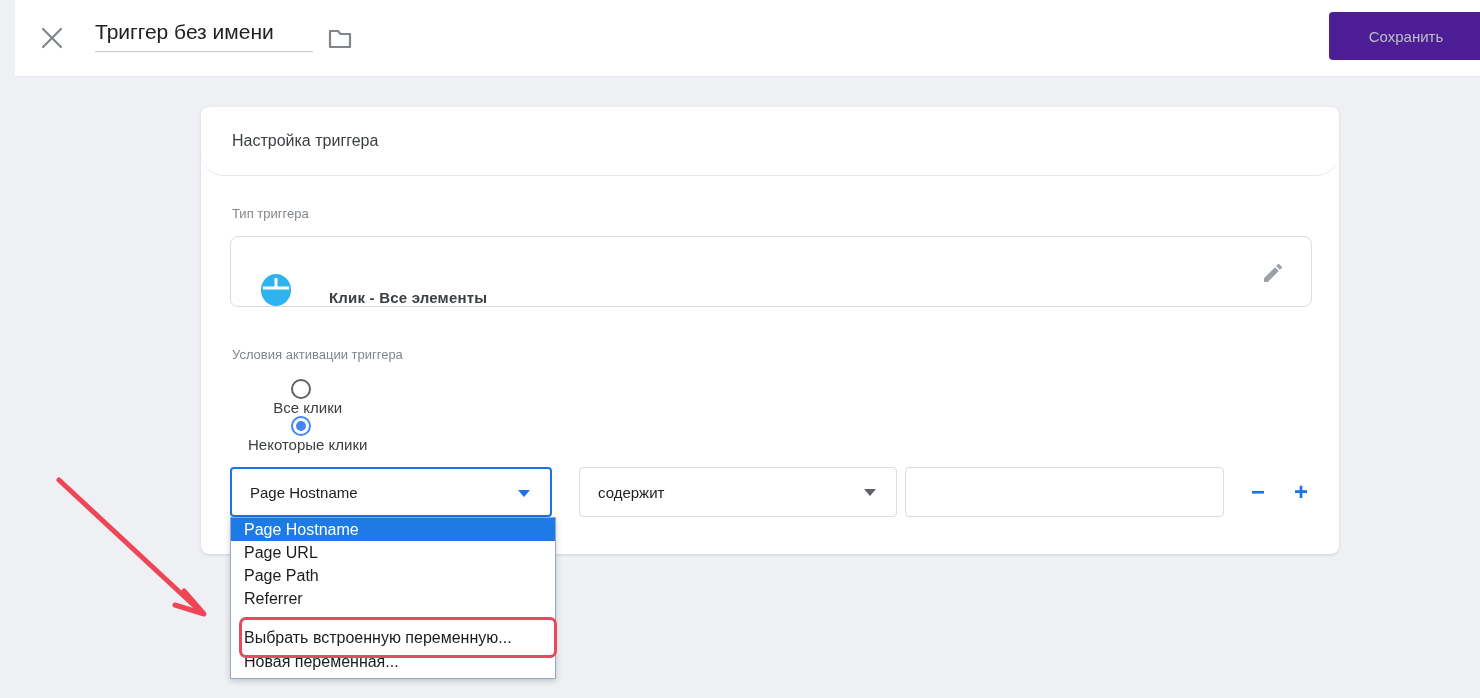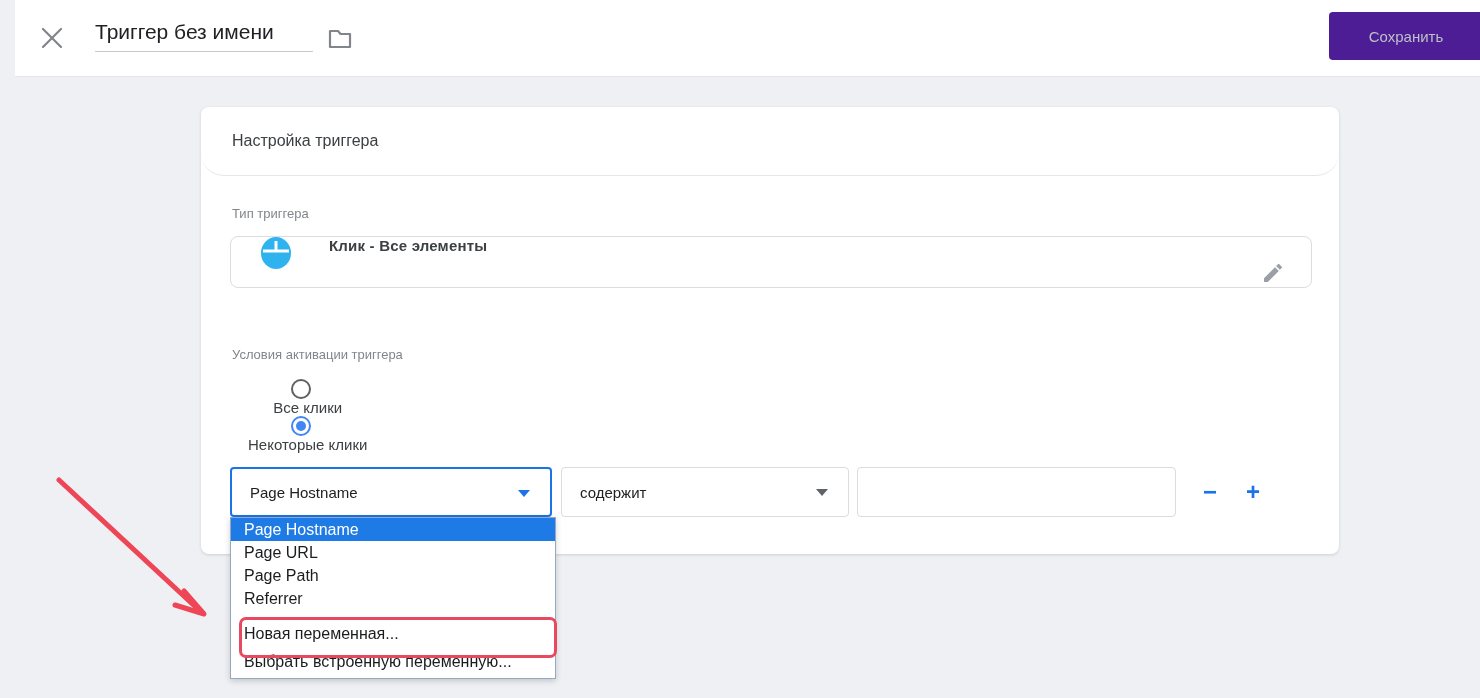--- a/index.html
+++ b/index.html
@@ -69,23 +69,23 @@
   .field-label {
     position: absolute; left: 31px;
     font-size: 13px; color: #80868b;
   }
   .lbl-type { top: 99px; }
   .lbl-cond { top: 240px; }
   .lbl-filter { top: 341px; }
 
   .type-box {
     position: absolute; left: 29px; top: 129px;
-    width: 1082px; height: 52px;
+    width: 1082px; height: 71px;
     border: 1px solid #dadce0; border-radius: 8px;
-    display: flex; align-items: flex-start;
+    display: flex; align-items: flex-end;
     cursor: pointer;
   }
   .mouse-icon { margin-left: 29px; width: 32px; height: 32px; flex: 0 0 auto; }
   .type-label { margin-left: 37px; font-size: 15px; font-weight: bold; color: #3c4043; letter-spacing: .2px; }
   .pencil-icon { position: absolute; right: 26px; top: 24px; width: 24px; height: 24px; cursor: pointer; }
 
   
   .radio-row { position: absolute; left: 33px; top: 272px; display: flex; align-items: center; flex-direction: column; }
   .radio-outer {
     width: 20px; height: 20px; border-radius: 50%;
@@ -100,21 +100,21 @@
   .radio-label { font-size: 15px; color: #3c4043; margin-left: 14px; }
   .radio-gap { width: 114px; }
 
   
   .cond-row { position: absolute; left: 29px; top: 360px; display: flex; align-items: center; }
   .sel {
     height: 50px; border-radius: 4px; background: #fff;
     display: flex; align-items: center; position: relative; cursor: pointer;
   }
   .sel-variable { width: 322px; border: 2px solid #1a73e8; }
-  .sel-operator { width: 288px; border: 1px solid #dadce0; margin-left: 9px; }
+  .sel-operator { width: 318px; border: 1px solid #dadce0; margin-left: 27px; }
   .sel-text { font-size: 15px; color: #202124; margin-left: 18px; }
   .caret {
     position: absolute; right: 20px; top: 21px;
     width: 0; height: 0;
     border-left: 6px solid transparent; border-right: 6px solid transparent;
     border-top: 7px solid #1a73e8;
   }
   .caret.gray { border-top-color: #5f6368; }
   .value-input {
     width: 319px; height: 50px; margin-left: 8px;
@@ -231,21 +231,21 @@
     <button class="row-btn plus-btn">+</button>
   </div>
 </div>
 
 <div class="dd-list">
   <div class="dd-item selected">Page Hostname</div>
   <div class="dd-item">Page URL</div>
   <div class="dd-item">Page Path</div>
   <div class="dd-item">Referrer</div>
   <div class="dd-item gap"></div>
+  <div class="dd-item action-main">Выбрать встроенную переменную...</div>
   <div class="dd-item action">Новая переменная...</div>
-  <div class="dd-item action-main">Выбрать встроенную переменную...</div>
 </div>
 
 <div class="annot-box"></div>
 <svg class="annot-arrow" viewBox="0 0 1480 698">
   <path d="M59 480 L201 612" stroke="#ee4557" stroke-width="5" fill="none" stroke-linecap="round"></path>
   <path d="M184 591 L204 614 L175 605" stroke="#ee4557" stroke-width="5" fill="none" stroke-linecap="round" stroke-linejoin="round"></path>
 </svg>
 
 </body></html>

